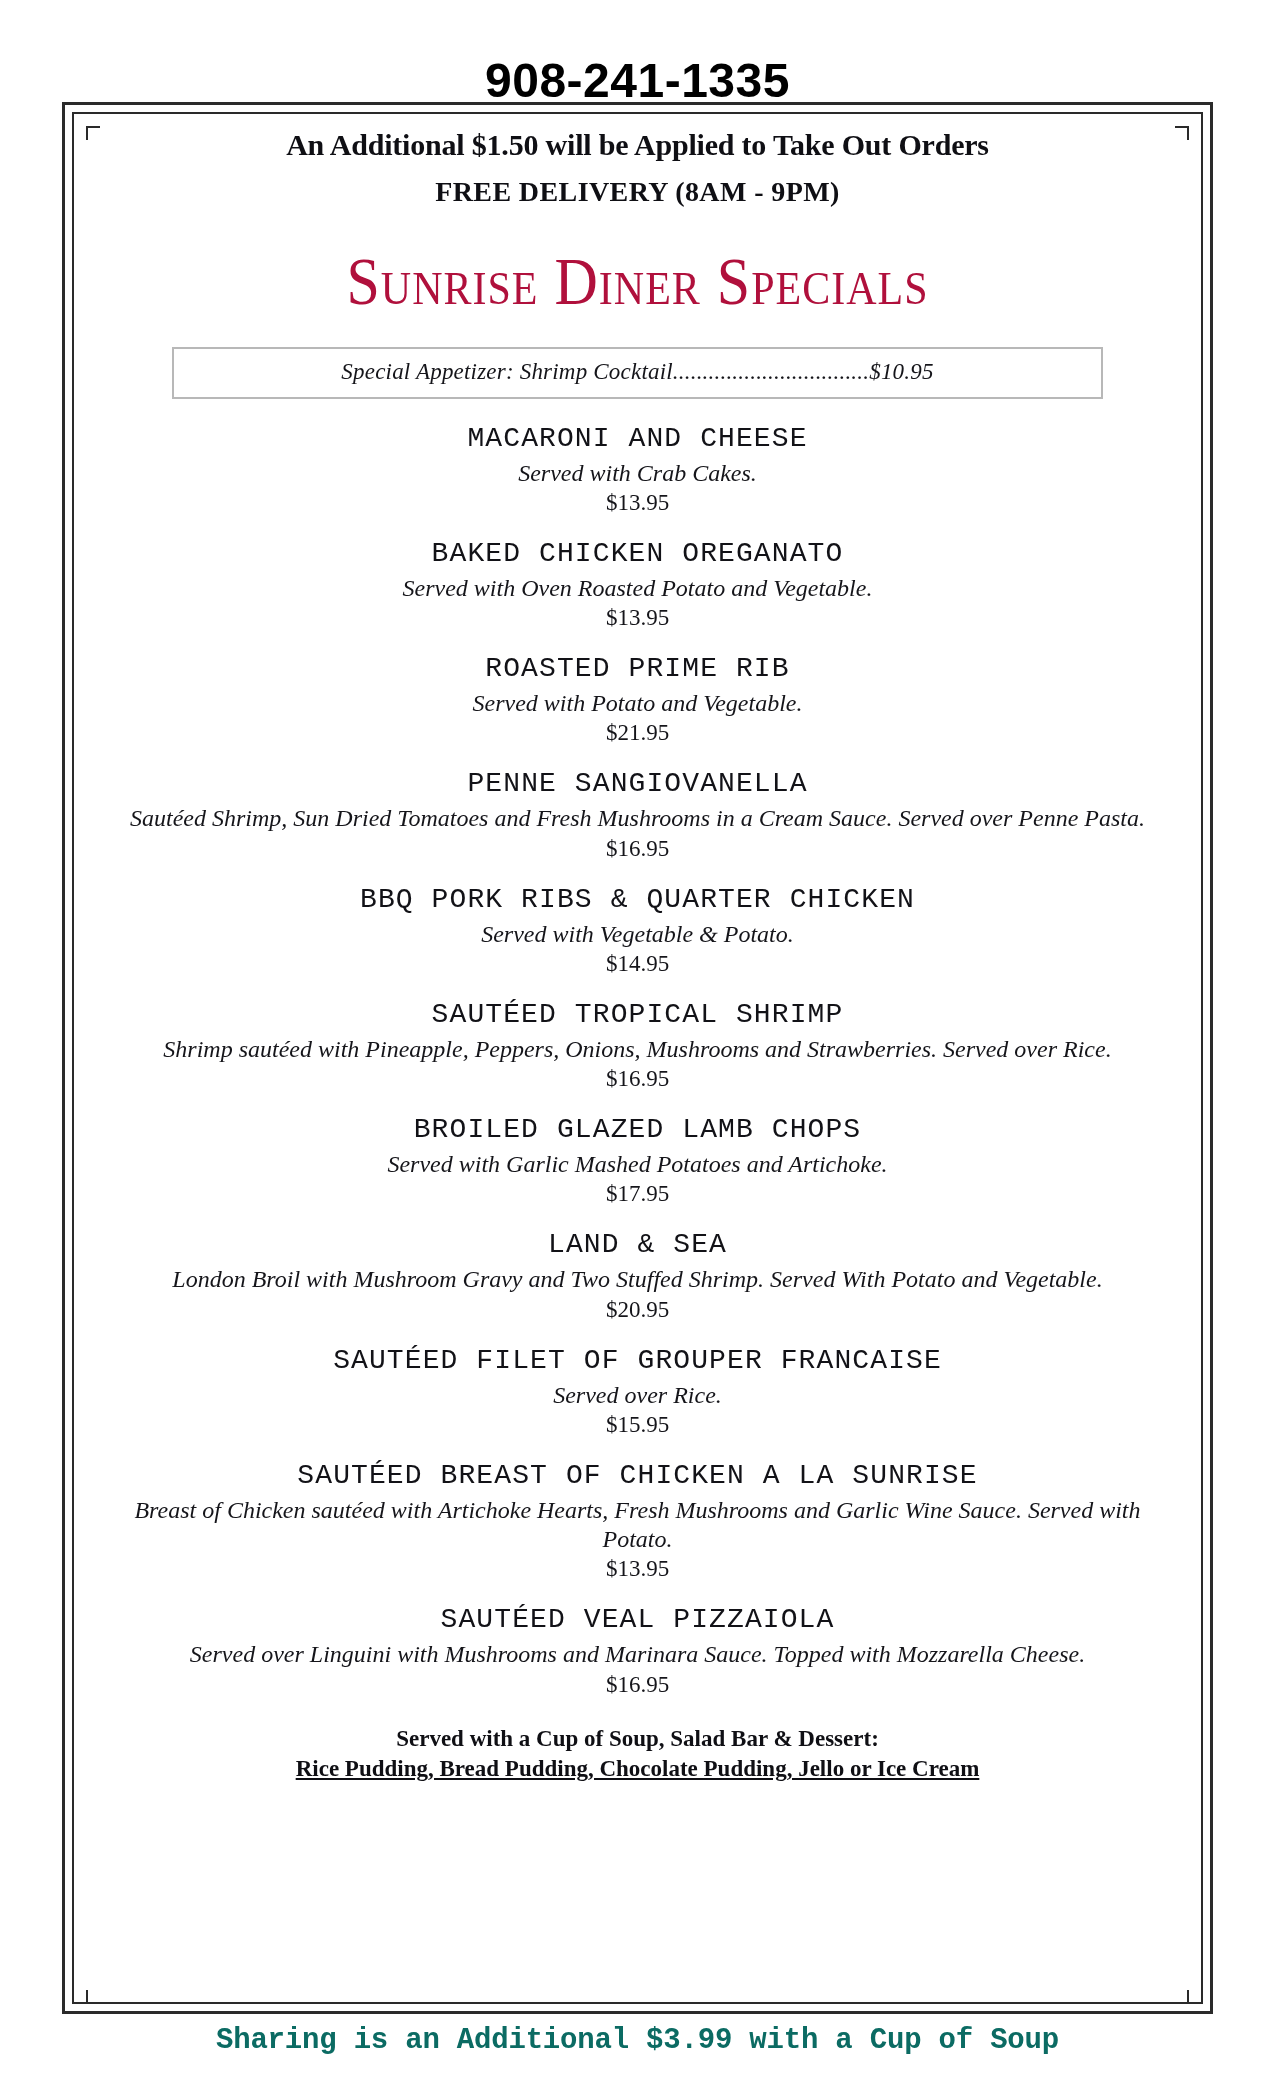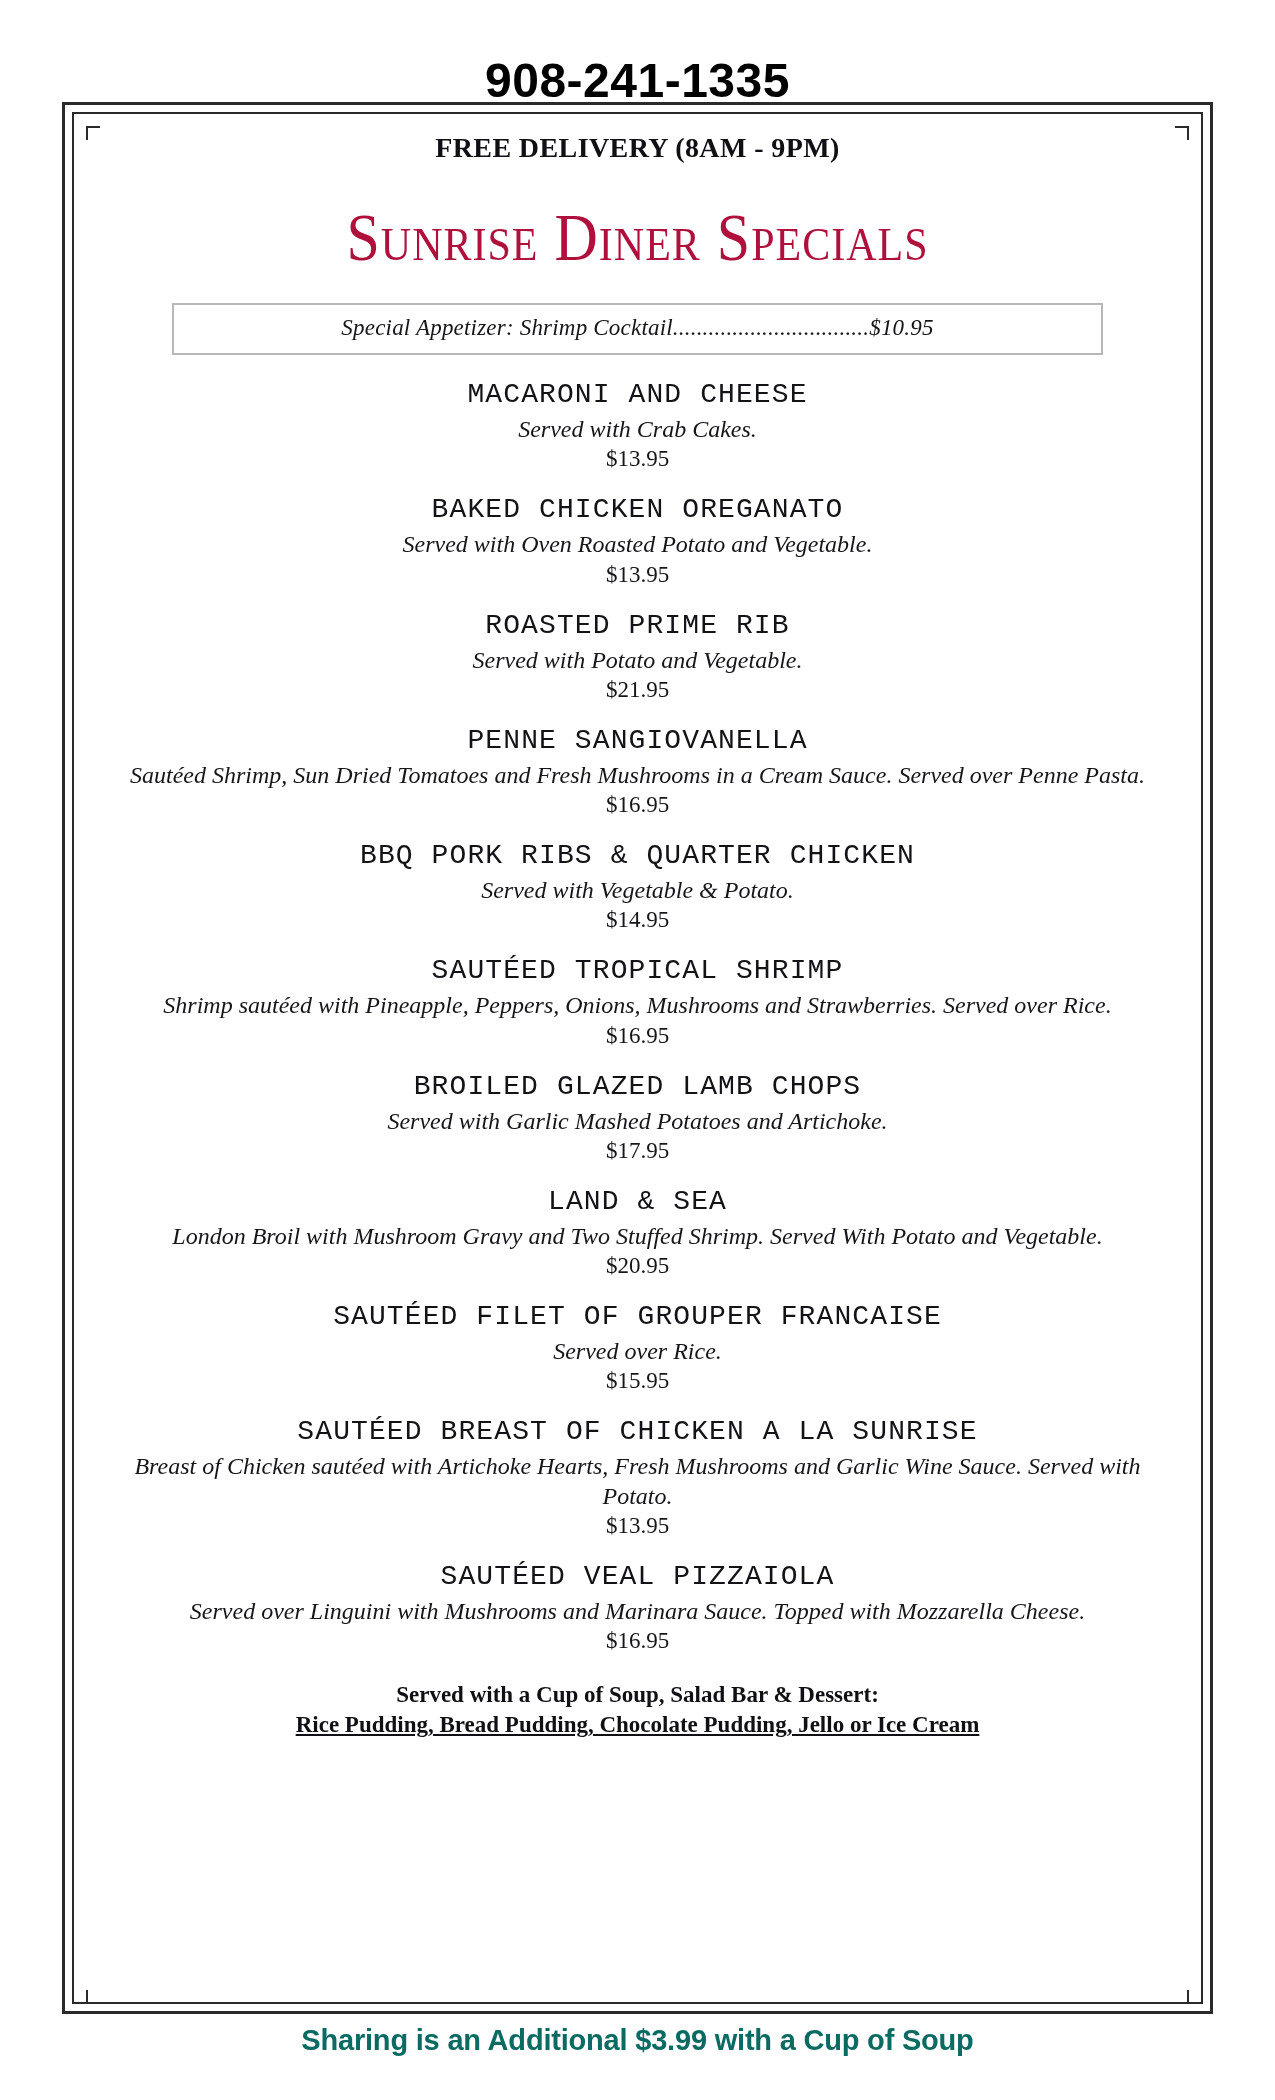--- a/index.html
+++ b/index.html
@@ -172,21 +172,21 @@
   .footer-note .line2 {
     text-decoration: underline;
   }
 
   .bottom-bar {
     position: absolute;
     left: 0;
     top: 2000px;
     width: 1275px;
     text-align: center;
-    font-family: Liberation Sans, sans-serif;
+    font-family: Liberation Mono, monospace;
     font-weight: bold;
     font-size: 29px;
     color: #0b6b63;
     letter-spacing: -0.2px;
   }
 </style>
 </head>
 <body>
 
 <div class="page">
@@ -199,20 +199,21 @@
   <div class="corner tr"></div>
   <div class="corner bl"></div>
   <div class="corner br"></div>
   <div class="corner2 tl"></div>
   <div class="corner2 tr"></div>
   <div class="corner2 bl"></div>
   <div class="corner2 br"></div>
 
   <div class="content">
 
+    <div class="notice">An Additional $1.50 will be Applied to Take Out Orders</div>
     <div class="delivery">FREE DELIVERY (8AM - 9PM)</div>
 
     <div class="title">Sunrise Diner Specials</div>
 
     <div class="appetizer-box">
       <div class="appetizer-text">Special Appetizer: Shrimp Cocktail.................................$10.95</div>
     </div>
 
     <div class="items">
 

